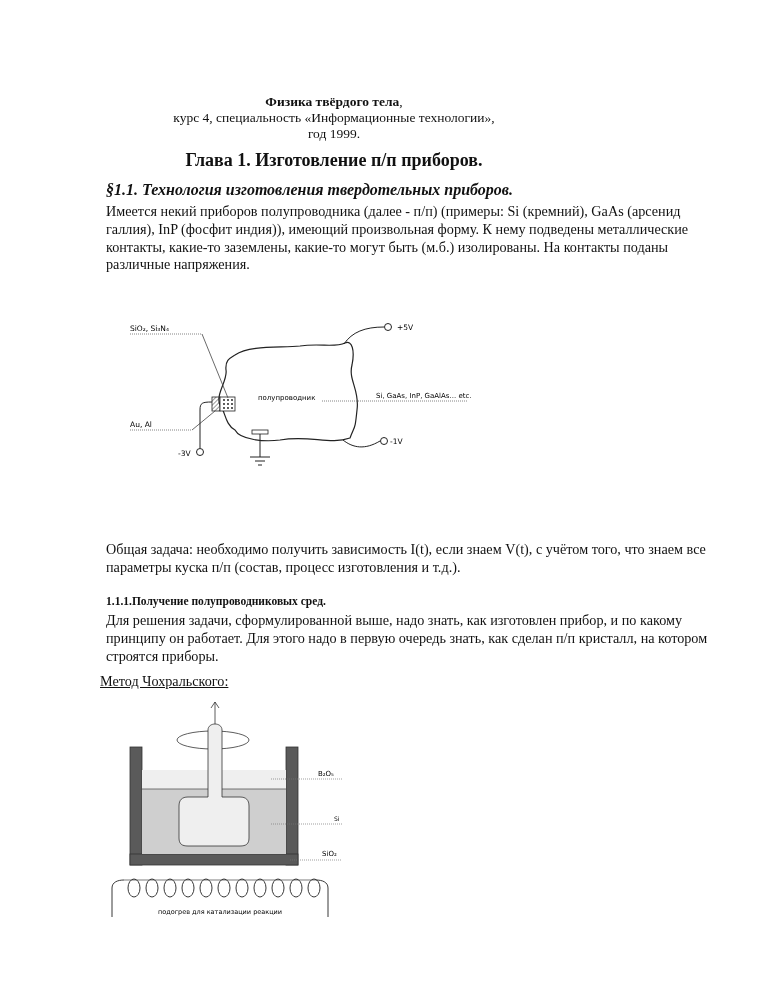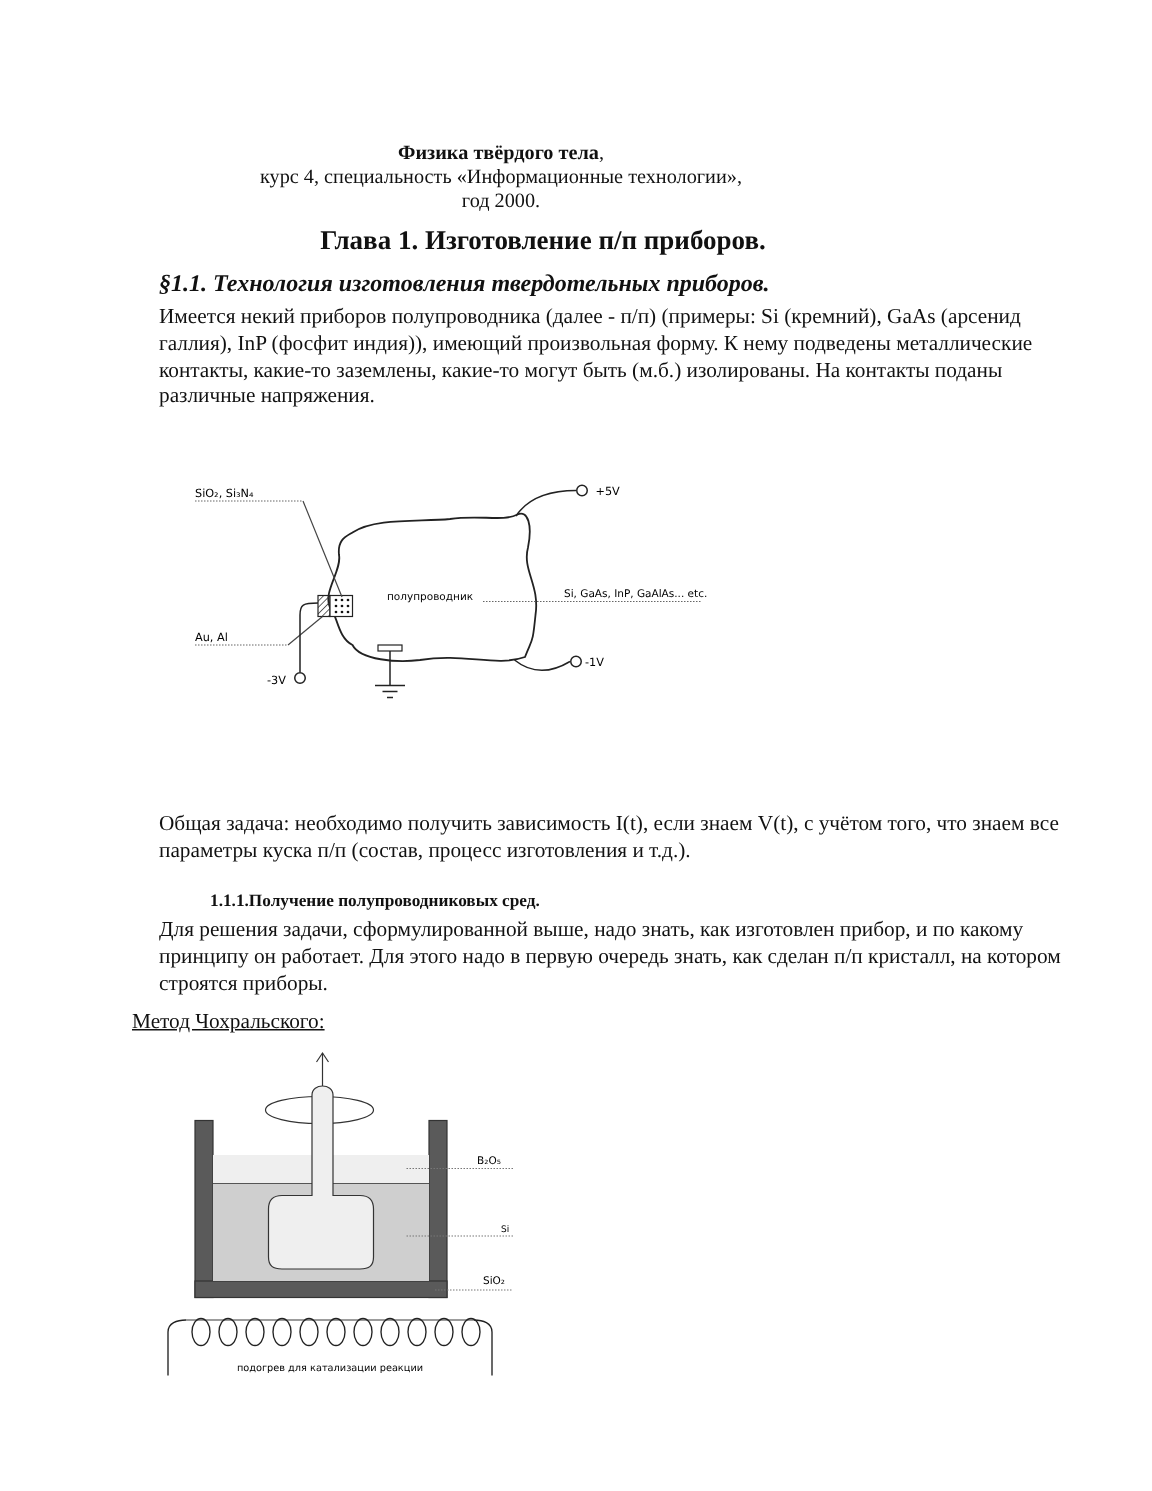--- a/index.html
+++ b/index.html
@@ -8,33 +8,33 @@
       font-family: "Liberation Serif", "DejaVu Serif", serif; color: #111;
     }
     .abs { position: absolute; }
     .center { left: 0; width: 668px; text-align: center; }
     .header-line { font-size: 13.5px; line-height: 16px; }
     .bold { font-weight: bold; }
     .chapter { font-size: 18px; font-weight: bold; }
     .section { font-size: 16px; font-weight: bold; font-style: italic; left: 106px; }
     .para { left: 106px; width: 610px; font-size: 14.2px; line-height: 17.8px; }
     .subsec { left: 106px; font-size: 11.5px; font-weight: bold; }
-    .method { left: 88px; font-size: 14.2px; text-decoration: underline; }
+    .method { left: 100px; font-size: 14.2px; text-decoration: underline; }
     svg text { font-family: "DejaVu Sans", "Liberation Sans", sans-serif; }
   </style>
 </head>
 <body>
 
 <div class="abs center header-line" style="top:94px;">
   <span class="bold">Физика твёрдого тела</span><span>,</span>
 </div>
 <div class="abs center header-line" style="top:110px;">курс 4, специальность «Информационные технологии»,</div>
-<div class="abs center header-line" style="top:126px;">год 2000.</div>
+<div class="abs center header-line" style="top:126px;">год 1999.</div>
 
-<div class="abs center chapter" style="top:150px;padding-left:28px;">Глава 1. Изготовление п/п приборов.</div>
+<div class="abs center chapter" style="top:150px;">Глава 1. Изготовление п/п приборов.</div>
 
 <div class="abs section" style="top:181px;font-style:italic;">§1.1. Технология изготовления твердотельных приборов.</div>
 <div class="abs para" style="top:203px;">Имеется некий приборов полупроводника (далее - п/п) (примеры: Si (кремний), GaAs (арсенид галлия), InP (фосфит индия)), имеющий произвольная форму. К нему подведены металлические контакты, какие-то заземлены, какие-то могут быть (м.б.) изолированы. На контакты поданы различные напряжения.</div>
 
 <svg class="abs" style="left:120px; top:310px;" width="360" height="170" viewBox="0 0 360 170">
 
   <path d="M115,45 C130,35 160,38 180,36 C200,33 215,38 225,33 C232,30 235,40 232,55 C228,70 240,80 237,100 C235,120 235,115 230,128 C210,135 190,125 160,130 C145,132 120,130 115,120 C105,115 105,100 100,95 C95,85 108,70 106,60 C105,50 110,48 115,45 Z" fill="none" stroke="#222" stroke-width="1.2"></path>
 
   <rect x="92" y="87" width="8" height="14" fill="url(#hatch)" stroke="#222" stroke-width="0.8"></rect>
   <rect x="100" y="87" width="15" height="14" fill="#fff" stroke="#222" stroke-width="0.8"></rect>
@@ -80,21 +80,21 @@
 
   <text x="10" y="21" font-size="7.5">SiO₂, Si₃N₄</text>
   <text x="10" y="117" font-size="7.5">Au, Al</text>
   <text x="138" y="90" font-size="7">полупроводник</text>
   <line x1="202" y1="91" x2="348" y2="91" stroke="#666" stroke-width="0.8" stroke-dasharray="1,1"></line>
   <text x="256" y="88" font-size="7">Si, GaAs, InP, GaAlAs... etc.</text>
 </svg>
 
 <div class="abs para" style="top:541px;">Общая задача: необходимо получить зависимость I(t), если знаем V(t), с учётом того, что знаем все параметры куска п/п (состав, процесс изготовления и т.д.).</div>
 
-<div class="abs subsec" style="top:595px;margin-left:34px;">1.1.1.Получение полупроводниковых сред.</div>
+<div class="abs subsec" style="top:595px;">1.1.1.Получение полупроводниковых сред.</div>
 <div class="abs para" style="top:612px;">Для решения задачи, сформулированной выше, надо знать, как изготовлен прибор, и по какому принципу он работает. Для этого надо в первую очередь знать, как сделан п/п кристалл, на котором строятся приборы.</div>
 
 <div class="abs method" style="top:673px;">Метод Чохральского:</div>
 
 <svg class="abs" style="left:110px; top:700px;" width="250" height="230" viewBox="0 0 250 230">
 
   <line x1="105" y1="2" x2="105" y2="24" stroke="#333" stroke-width="0.8"></line>
   <path d="M101,8 L105,2 L109,8" fill="none" stroke="#333" stroke-width="0.8"></path>
 
   <ellipse cx="103" cy="40" rx="36" ry="9" fill="none" stroke="#333" stroke-width="0.8"></ellipse>

